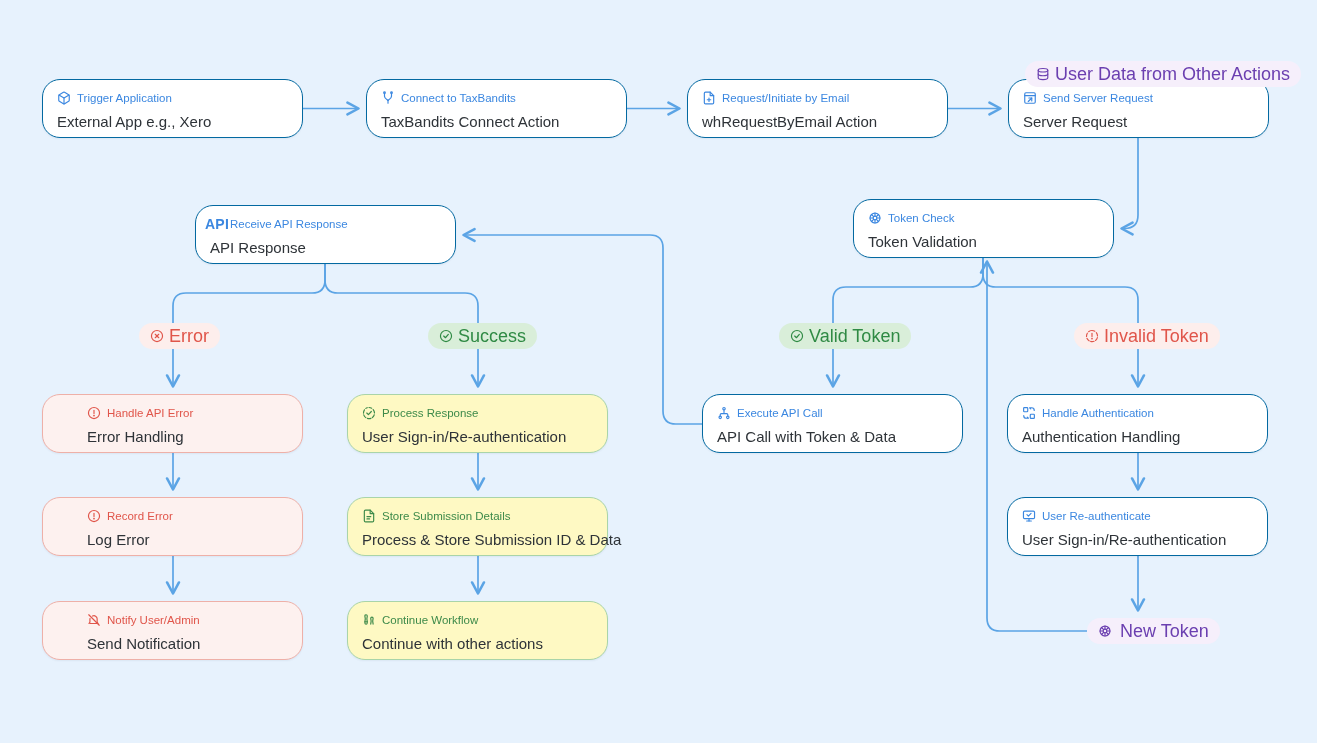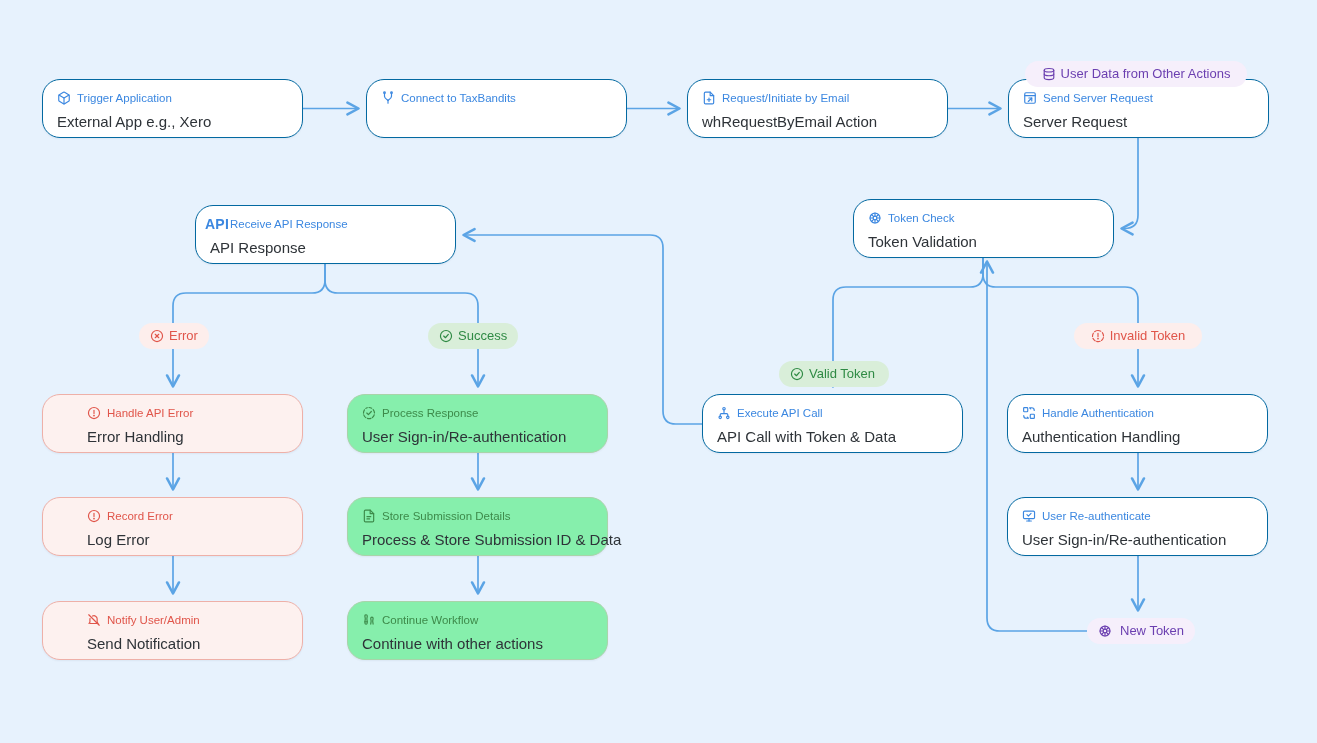--- a/index.html
+++ b/index.html
@@ -30,29 +30,29 @@
     margin-bottom:7px;
   }
   .node .ttl{
     font-size:15px;line-height:19px;color:#2e3338;white-space:nowrap;
   }
   .node .ico{display:inline-flex;width:14px;height:14px;flex:0 0 14px;align-items:center;justify-content:center;}
   .node .ico svg{display:block;}
 
   .node.red{background:#fdf1ef;border-color:#eeb0a8;padding-left:44px;}
   .node.red .hdr{color:#e0554a;}
-  .node.green{background:#86efac;border-color:#a9d4a9;}
+  .node.green{background:#fef9c3;border-color:#a9d4a9;}
   .node.green .hdr{color:#3d8a4a;}
 
   .badge{
     position:absolute;
     display:inline-flex;align-items:center;gap:5px;
     padding:5px 11px;
     border-radius:13px;
-    font-size:13px;line-height:16px;
+    font-size:18px;line-height:16px;
     white-space:nowrap;
     box-sizing:border-box;
   }
   .badge .ico{display:inline-flex;width:14px;height:14px;flex:0 0 14px;align-items:center;justify-content:center;}
   .badge.red{background:#fdeeec;color:#e0554a;}
   .badge.green{background:#d9eed9;color:#2f8a44;}
   .badge.purple{background:#f6effb;color:#6b3fb0;}
 </style>
 </head>
 <body>
@@ -116,20 +116,21 @@
               <path d="M18 3v6"></path>
               <path d="M6 9c0 4 3 5 6 7"></path>
               <path d="M18 9c0 4-3 5-6 7"></path>
               <circle cx="6" cy="3" r="1.4"></circle>
               <circle cx="18" cy="3" r="1.4"></circle>
               <path d="M12 16v5"></path>
             </svg>
           </span>
           <span>Connect to TaxBandits</span>
         </div>
+        <div class="ttl">TaxBandits Connect Action</div>
       </div>
       <div class="node" style="left: 687px; top: 79px; width: 261px; height: 59px;">
         <div class="hdr">
           <span class="ico">
             <svg width="14" height="14" viewBox="0 0 24 24" fill="none" stroke="#3b87e0" stroke-width="2" stroke-linecap="round" stroke-linejoin="round">
               <path d="M14 2H6a2 2 0 0 0-2 2v16a2 2 0 0 0 2 2h12a2 2 0 0 0 2-2V8z"></path>
               <polyline points="14 2 14 8 20 8"></polyline>
               <line x1="12" y1="18" x2="12" y2="12"></line>
               <line x1="9" y1="15" x2="15" y2="15"></line>
             </svg>
@@ -332,21 +333,21 @@
       </div>
       <div class="badge green" style="left: 428px; top: 323px; min-width: 85px;">
         <span class="ico">
           <svg width="14" height="14" viewBox="0 0 24 24" fill="none" stroke="#2f8a44" stroke-width="2" stroke-linecap="round" stroke-linejoin="round">
             <circle cx="12" cy="12" r="9.5"></circle>
             <polyline points="8 12 11 15 16 9.2"></polyline>
           </svg>
         </span>
         <span>Success</span>
       </div>
-      <div class="badge green" style="left: 779px; top: 323px; min-width: 110px; margin-top: 38px;">
+      <div class="badge green" style="left: 779px; top: 323px; min-width: 110px;">
         <span class="ico">
           <svg width="14" height="14" viewBox="0 0 24 24" fill="none" stroke="#2f8a44" stroke-width="2" stroke-linecap="round" stroke-linejoin="round">
             <circle cx="12" cy="12" r="9.5"></circle>
             <polyline points="8 12 11 15 16 9.2"></polyline>
           </svg>
         </span>
         <span>Valid Token</span>
       </div>
       <div class="badge red" style="left: 1074px; top: 323px; min-width: 128px; justify-content: center;">
         <span class="ico">

